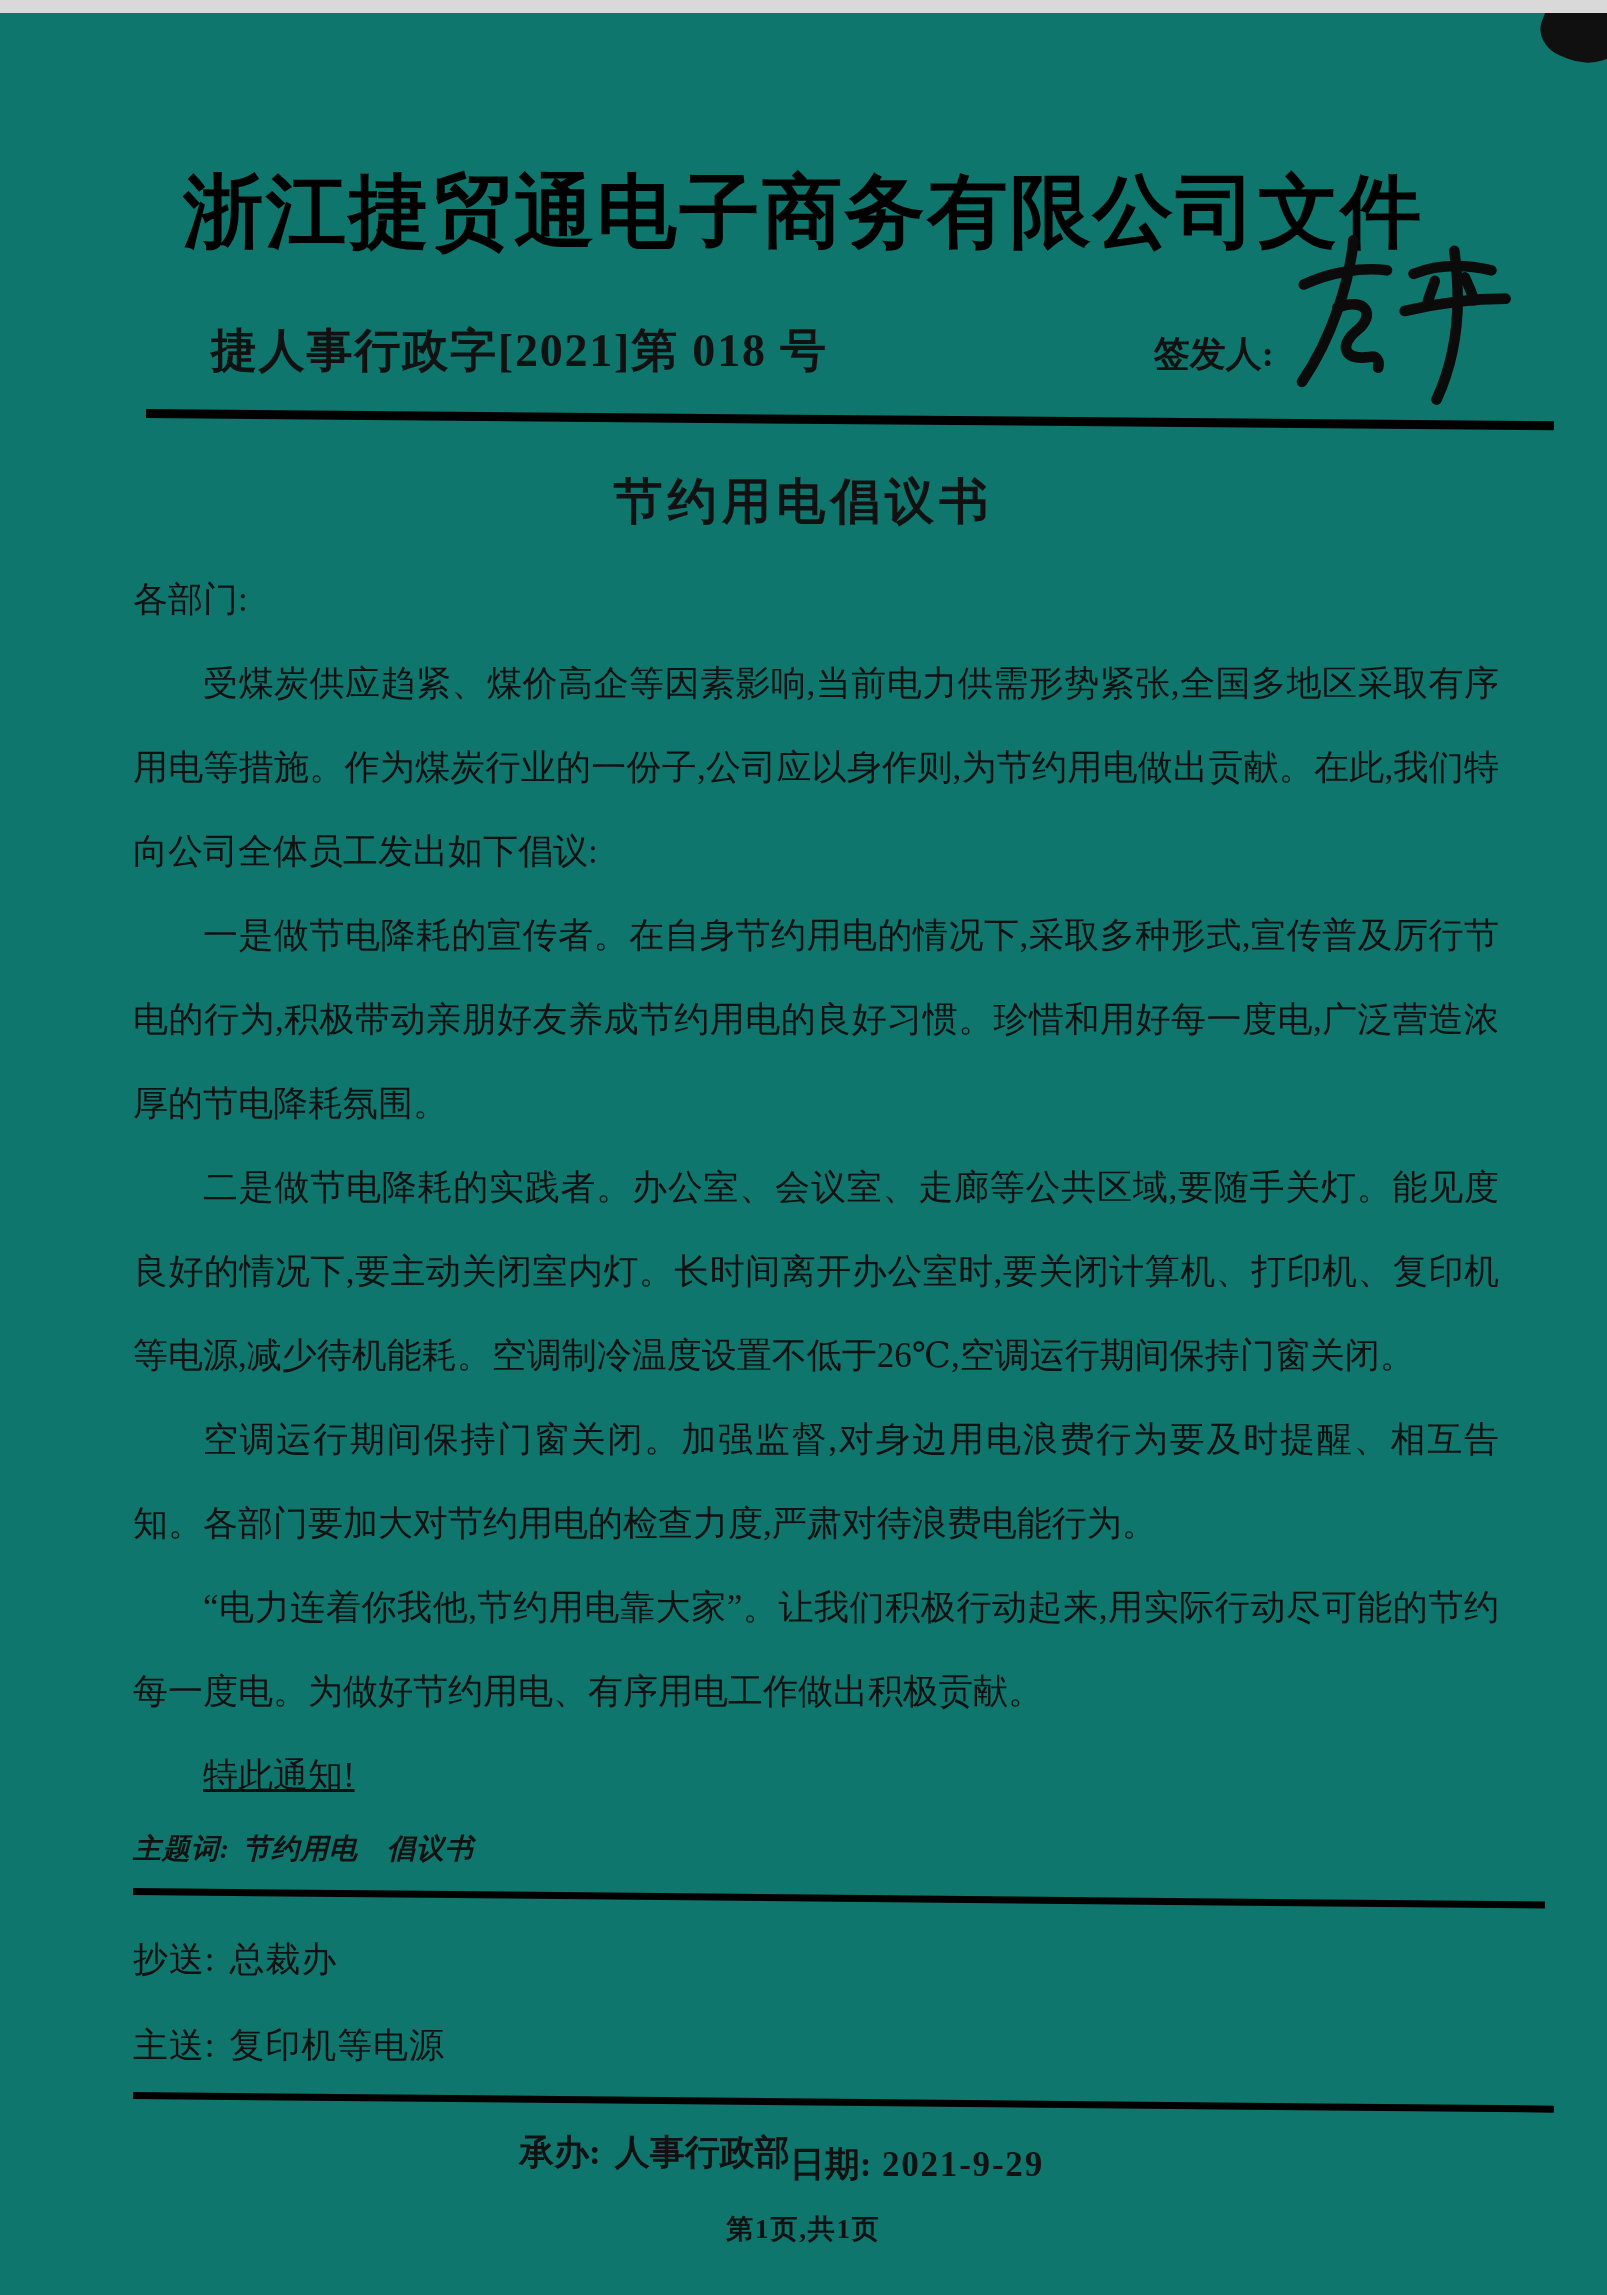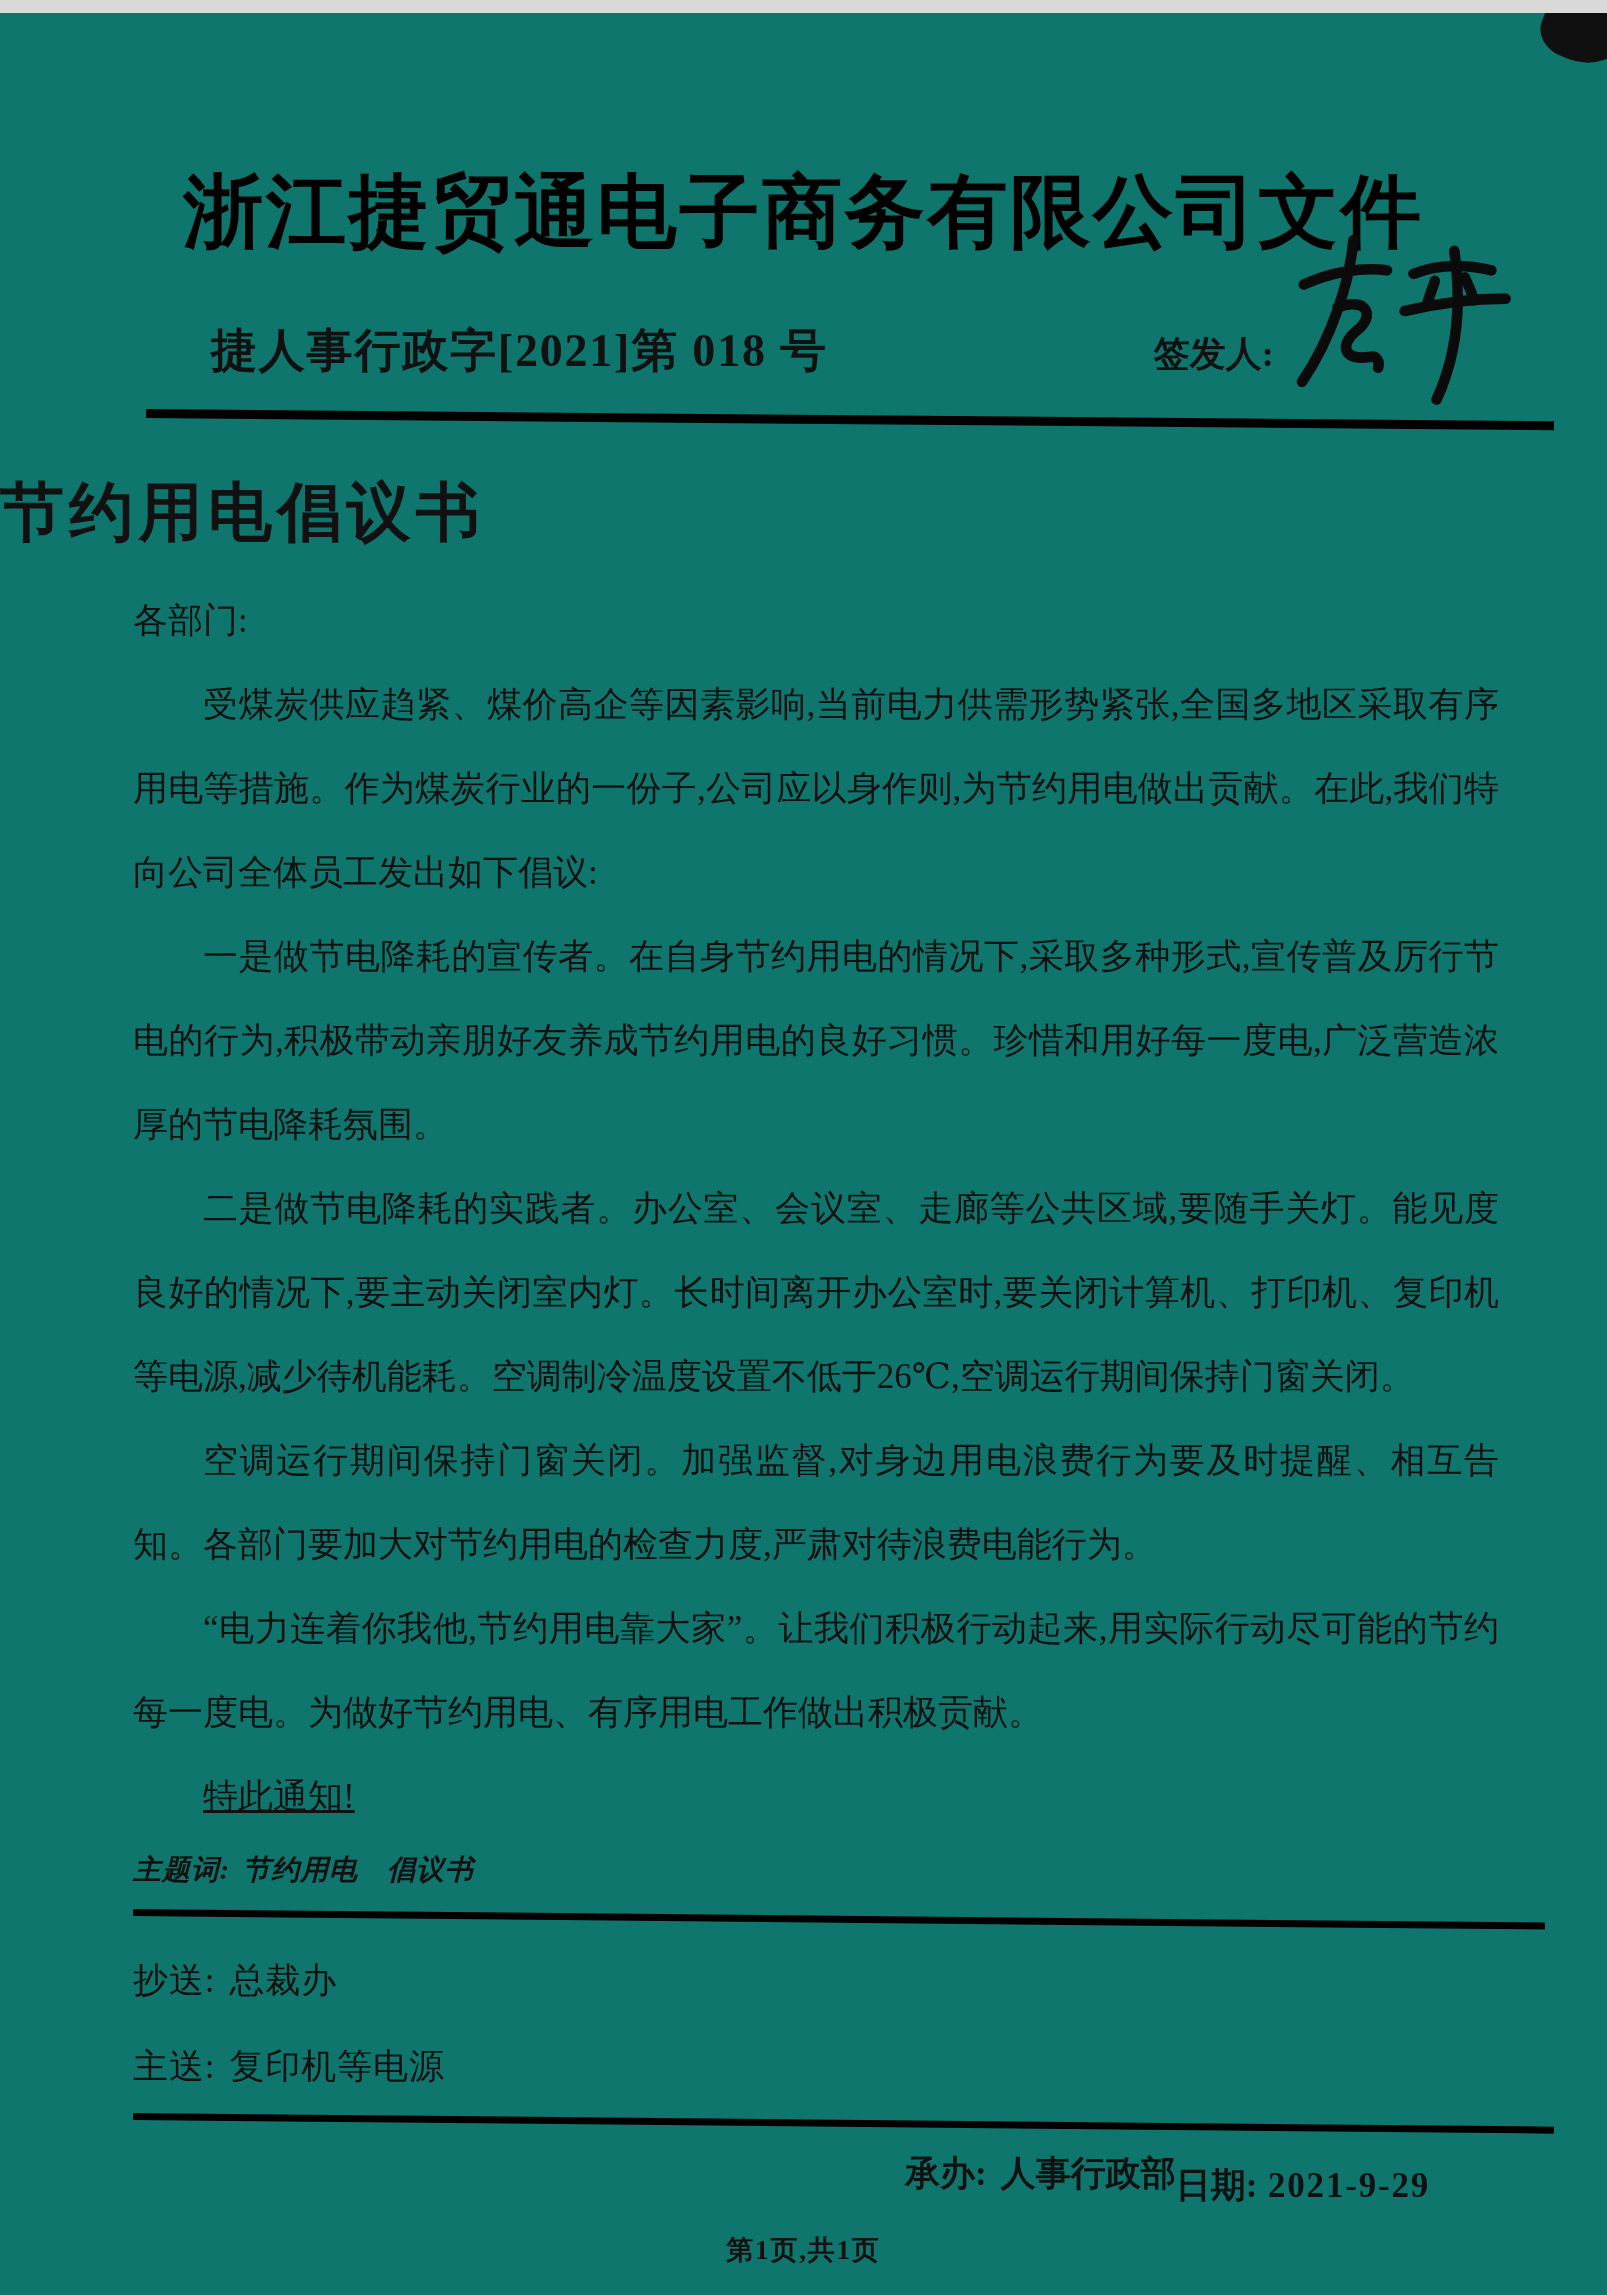--- a/index.html
+++ b/index.html
@@ -73,22 +73,22 @@
     background: #000;
     transform-origin: left center;
   }
   .rule-header {
     height: 9px;
     margin: 27px 53px 0 146px;
     transform: rotate(0.5deg);
   }
   .doc-title {
     margin: 51px 0 0 0;
-    text-align: left;
-    font-size: 64px;
+    text-align: center;
+    font-size: 49px;
     font-weight: 700;
     letter-spacing: 5.3px;
   }
   .body-text {
     margin: 23px 108px 0 133px;
     font-size: 35px;
     line-height: 84px;
     text-align: justify;
   }
   .body-text p { margin: 0; }
@@ -118,21 +118,21 @@
   .cc-row { margin-top: 41px; }
   .to-row { margin-top: 39px; }
   .row-value { margin-left: 14px; }
   .rule-footer-2 {
     height: 7px;
     margin: 23px 53px 0 133px;
     transform: rotate(0.55deg);
   }
   .bottom-row {
     display: flex;
-    justify-content: flex-end;
+    justify-content: center;
     align-items: flex-start;
     margin: 30px 177px 0 133px;
     font-size: 35px;
     font-weight: 700;
   }
   .date-group { margin-top: 12.4px; }
   .date-value { margin-left: 10.6px; letter-spacing: 1.8px; }
   .page-indicator {
     margin-top: 23px;
     text-align: center;

